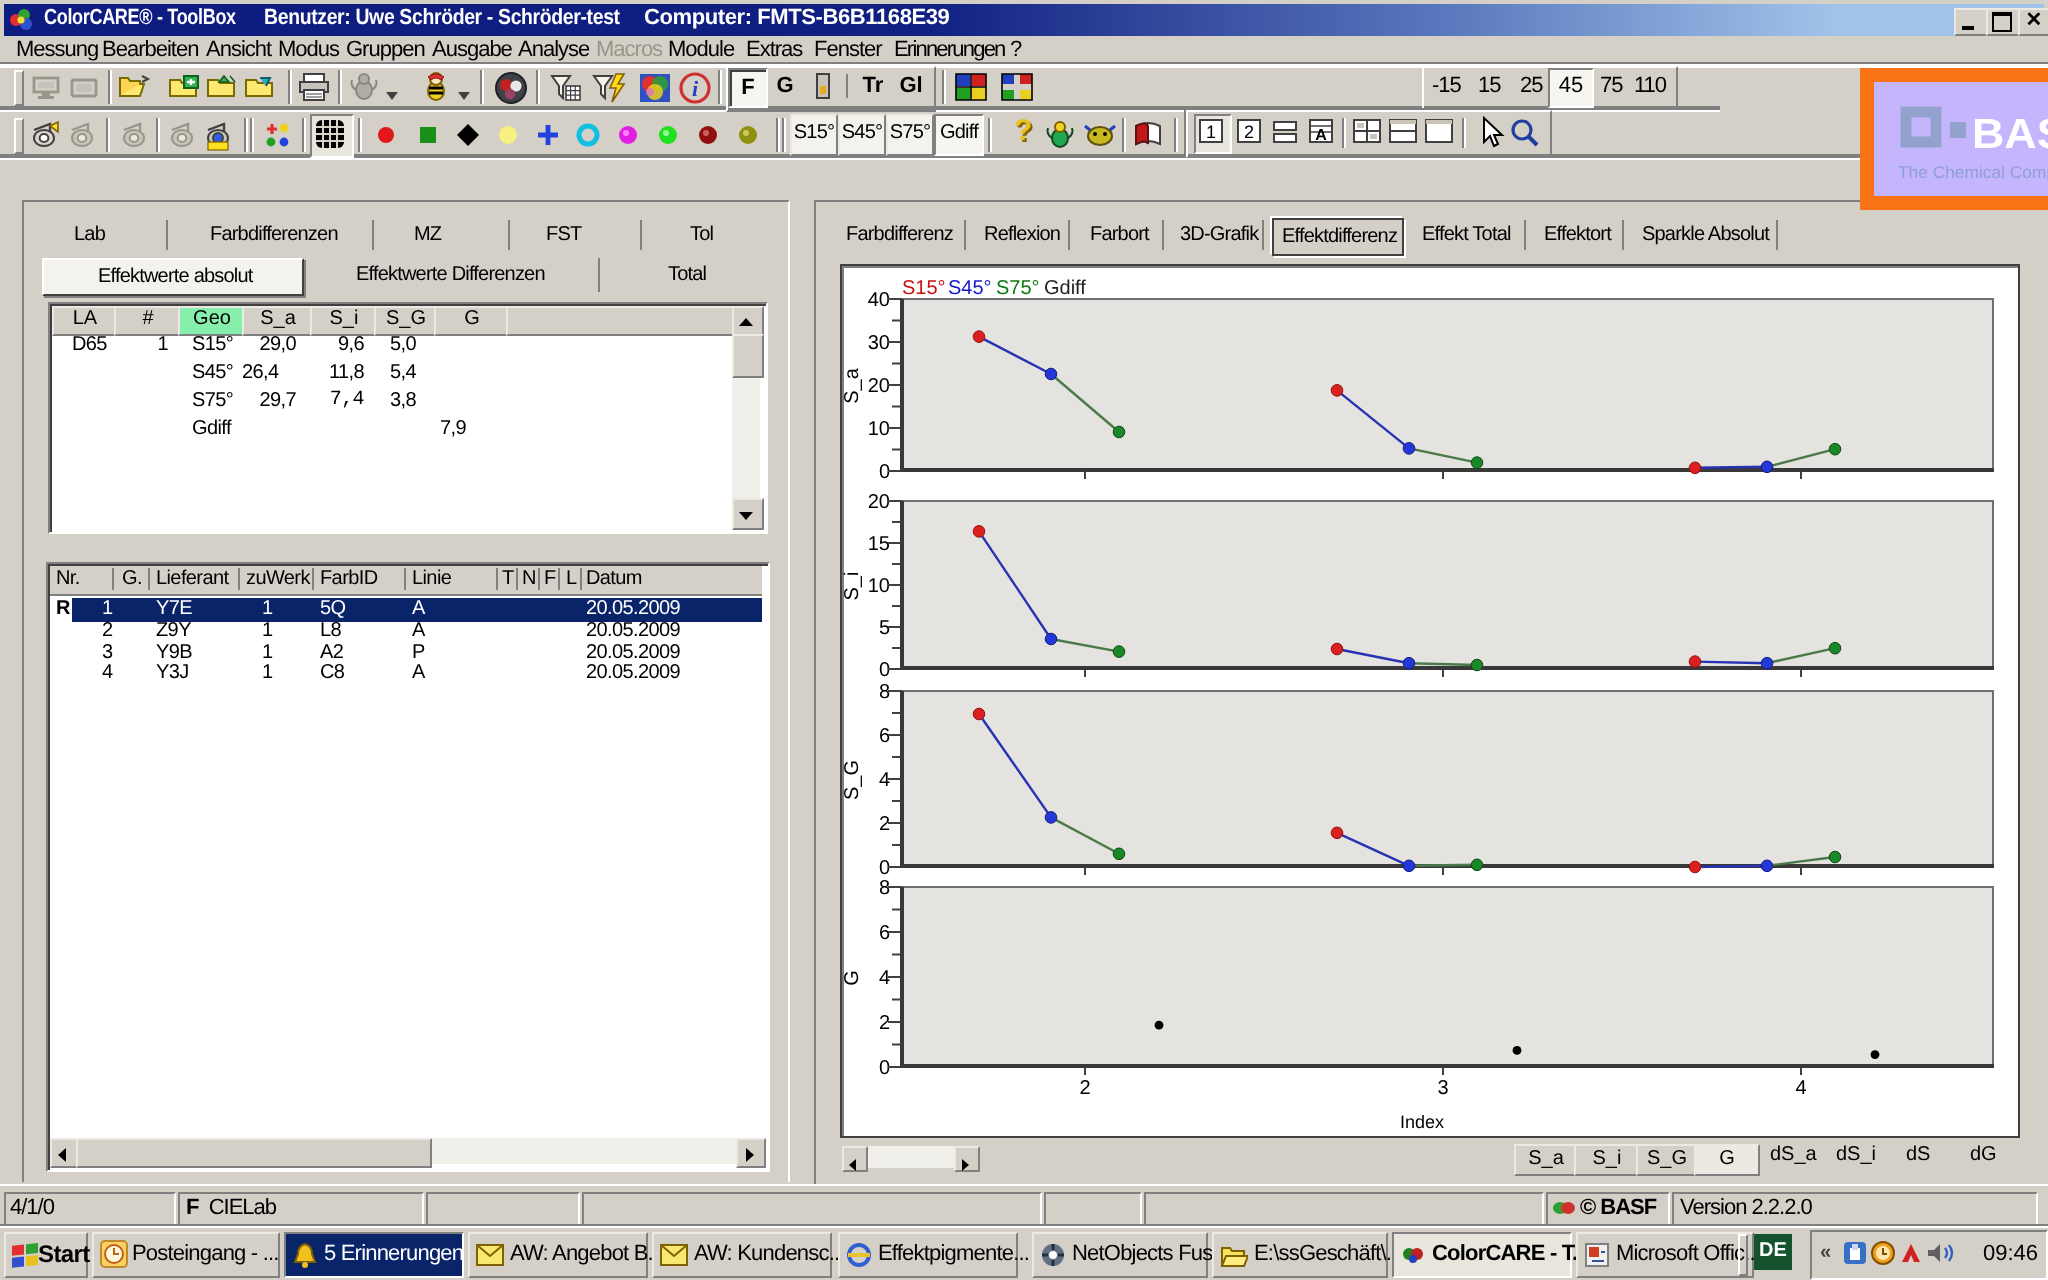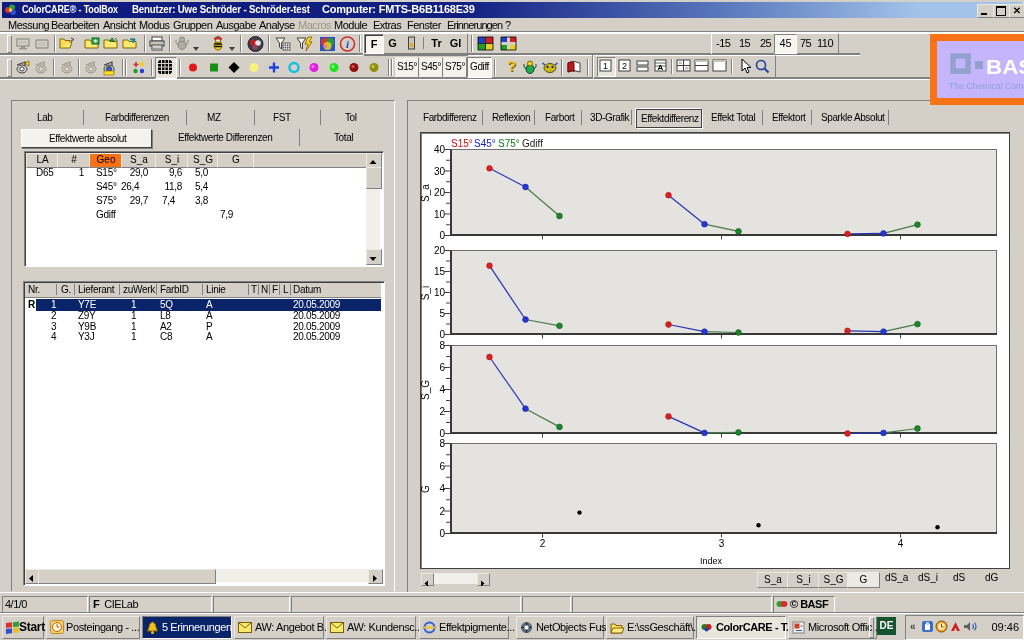--- a/index.html
+++ b/index.html
@@ -373,21 +373,21 @@
     </div>
 <div class="abs s10" style="left:178px;top:132px;">Effektwerte Differenzen</div>
 <div class="abs" style="left:299px;top:129px;width:1px;height:17px;background:#808080;"></div>
 <div class="abs s10" style="left:334px;top:132px;">Total</div>
 
 <div class="abs sunkdeep" style="left:24px;top:151px;width:358px;height:114px;background:#fff;"></div>
 
 <div class="abs" style="left:26px;top:153px;height:13px;width:354px;background:#d4d0c8;"></div>
 <div class="abs raised2" style="left:26px;top:153px;width:31px;height:13px;background:#d4d0c8;font-size:10px;text-align:center;line-height:12px;">LA</div>
 <div class="abs raised2" style="left:57px;top:153px;width:32px;height:13px;background:#d4d0c8;font-size:10px;text-align:center;line-height:12px;">#</div>
-<div class="abs raised2" style="left:89px;top:153px;width:32px;height:13px;background:#f97316;font-size:10px;text-align:center;line-height:12px;">Geo</div>
+<div class="abs raised2" style="left:89px;top:153px;width:32px;height:13px;background:#86efac;font-size:10px;text-align:center;line-height:12px;">Geo</div>
 <div class="abs raised2" style="left:121px;top:153px;width:34px;height:13px;background:#d4d0c8;font-size:10px;text-align:center;line-height:12px;">S_a</div>
 <div class="abs raised2" style="left:155px;top:153px;width:32px;height:13px;background:#d4d0c8;font-size:10px;text-align:center;line-height:12px;">S_i</div>
 <div class="abs raised2" style="left:187px;top:153px;width:30px;height:13px;background:#d4d0c8;font-size:10px;text-align:center;line-height:12px;">S_G</div>
 <div class="abs raised2" style="left:217px;top:153px;width:36px;height:13px;background:#d4d0c8;font-size:10px;text-align:center;line-height:12px;">G</div>
 <div class="abs raised2" style="left:253px;top:153px;width:113px;height:13px;background:#d4d0c8;"></div>
 
 <div class="abs" style="left:26px;top:167px;width:340px;height:56px;font-size:10px;letter-spacing:-0.3px;">
 <div style="position:relative;height:14px;">
         <span style="position:absolute;left:10px;">D65</span>
         <span style="position:absolute;left:26px;width:32px;text-align:right;">1</span>
@@ -398,21 +398,21 @@
       </div>
 <div style="position:relative;height:14px;">
         <span style="position:absolute;left:70px;">S45°</span>
         <span style="position:absolute;left:95px;width:27px;">26,4</span>
         <span style="position:absolute;left:129px;width:27px;text-align:right;">11,8</span>
         <span style="position:absolute;left:160px;width:22px;text-align:right;">5,4</span>
       </div>
 <div style="position:relative;height:14px;">
         <span style="position:absolute;left:70px;">S75°</span>
         <span style="position:absolute;left:95px;width:27px;text-align:right;">29,7</span>
-        <span style="position:absolute;left:129px;width:27px;text-align:center;">7,4</span>
+        <span style="position:absolute;left:129px;width:27px;text-align:right;font-family:Liberation Mono, monospace;">7,4</span>
         <span style="position:absolute;left:160px;width:22px;text-align:right;">3,8</span>
       </div>
 <div style="position:relative;height:14px;">
         <span style="position:absolute;left:70px;">Gdiff</span>
         <span style="position:absolute;left:194px;width:22px;text-align:left;">7,9</span>
       </div>
 </div>
 
 <div class="abs" style="left:366px;top:153px;width:14px;height:110px;background:#f1efe9;"></div>
 <div class="abs raised2" style="left:366px;top:153px;width:14px;height:14px;background:#d4d0c8;"><svg width="12" height="12">
@@ -690,20 +690,23 @@
 <div class="abs sunken" style="left:291px;top:596px;width:228px;height:15px;"></div>
 <div class="abs sunken" style="left:522px;top:596px;width:47px;height:15px;"></div>
 <div class="abs sunken" style="left:572px;top:596px;width:198px;height:15px;"></div>
 <div class="abs sunken" style="left:773px;top:596px;width:60px;height:15px;">
       <svg style="position:absolute;left:2px;top:2px;" width="12" height="10">
         <ellipse cx="4" cy="5" rx="3.5" ry="3" fill="#30a030"></ellipse>
         <ellipse cx="8" cy="5" rx="3.5" ry="3" fill="#d03030"></ellipse>
       </svg>
       <span class="t11" style="position:absolute;left:16px;top:1px;font-weight:bold;">© BASF</span>
     </div>
+<div class="abs sunken" style="left:836px;top:596px;width:181px;height:15px;">
+      <span class="t11" style="position:absolute;left:3px;top:1px;">Version 2.2.2.0</span>
+    </div>
 
 <div class="abs" style="left:0;top:613px;width:1024px;height:27px;background:#d4d0c8;border-top:1px solid #fff;box-shadow:0 -1px 0 #808080;"></div>
 <div class="abs raised2" style="left:2px;top:616px;width:40px;height:21px;background:#d4d0c8;">
 <svg width="16" height="15" style="position:absolute;left:2px;top:3px;">
         <g transform="skewY(-6)">
           <rect x="1" y="3" width="6" height="5" fill="#e03030"></rect>
           <rect x="8" y="3" width="6" height="5" fill="#30a030"></rect>
           <rect x="1" y="9" width="6" height="5" fill="#3050d0"></rect>
           <rect x="8" y="9" width="6" height="5" fill="#e8c020"></rect>
         </g>

